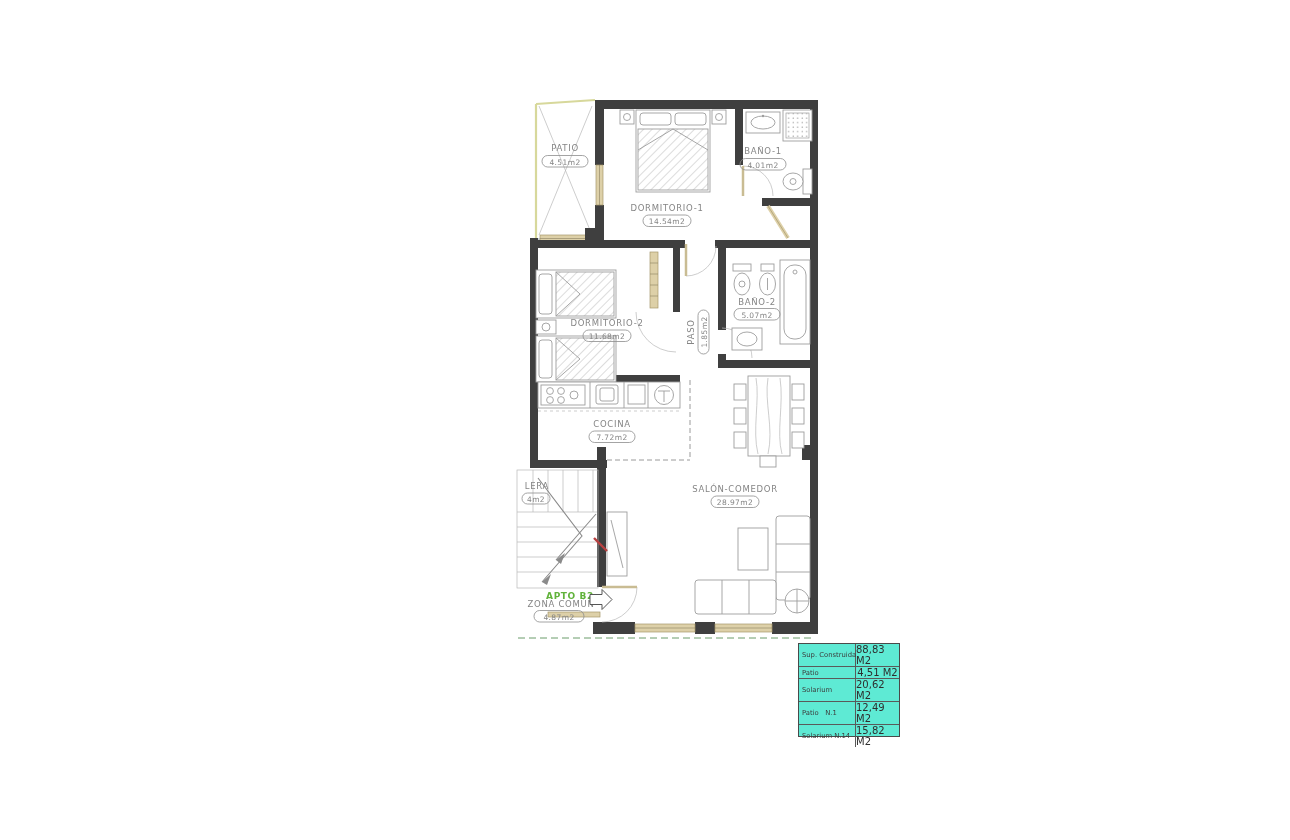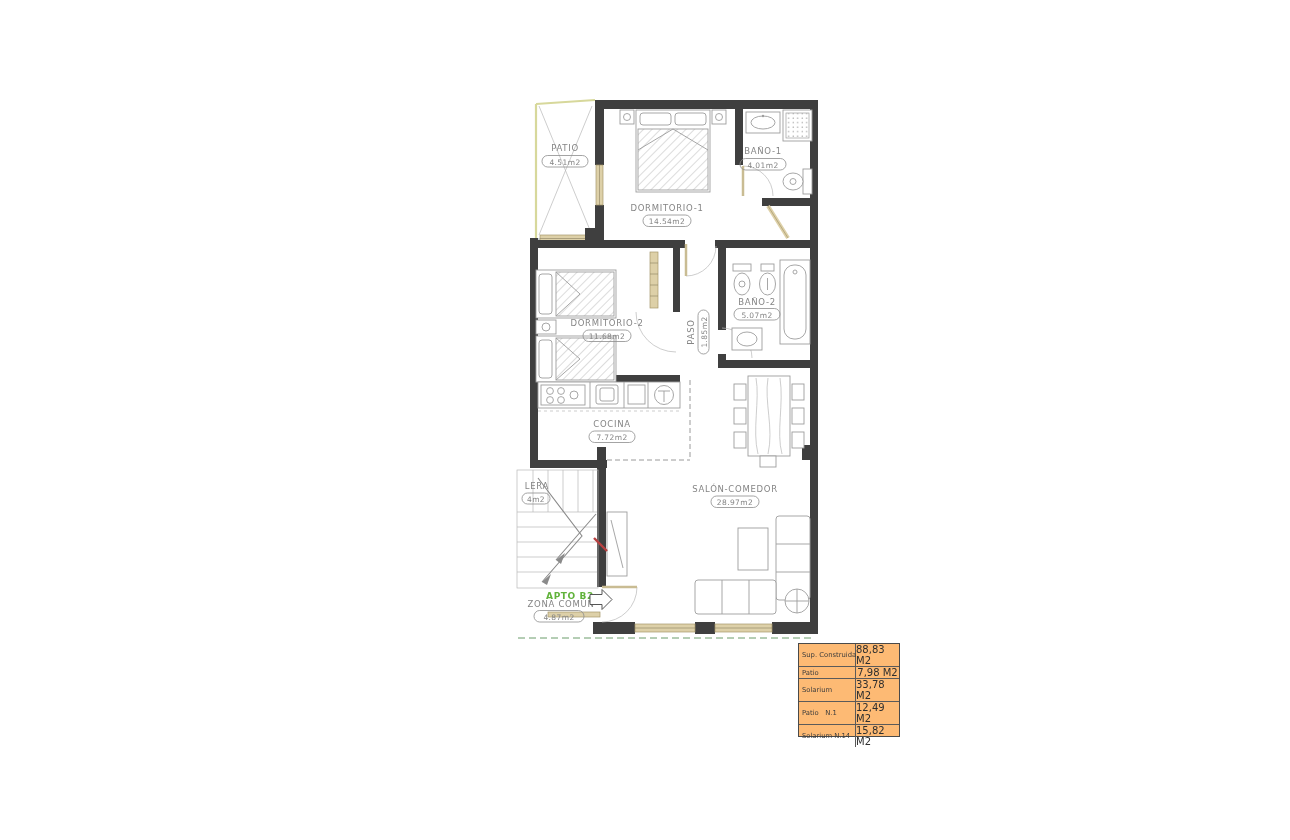--- a/index.html
+++ b/index.html
@@ -9,21 +9,21 @@
   
   .rl{font-family:"DejaVu Sans",sans-serif;font-size:8.5px;fill:#858585;letter-spacing:.7px;text-anchor:middle;}
   .ra{font-family:"DejaVu Sans",sans-serif;font-size:7.5px;fill:#858585;letter-spacing:.4px;text-anchor:middle;}
   .oval{fill:none;stroke:#8d8d8d;stroke-width:.8;}
   .tag{font-family:"DejaVu Sans",sans-serif;font-size:9px;font-weight:bold;letter-spacing:.6px;text-anchor:middle;}
   .thin2{stroke:#b8b8b8;stroke-width:.7;fill:none;}
   .furn{stroke:#9d9d9d;stroke-width:.9;fill:#ffffff;}
   .furnNF{stroke:#9d9d9d;stroke-width:.9;fill:none;}
   
   #area-table{position:absolute;left:798px;top:643px;width:100px;height:92px;
-      border:1.5px solid #4a4a4a;display:grid;grid-template-rows:repeat(5,1fr);background:#fdba74;}
+      border:1.5px solid #4a4a4a;display:grid;grid-template-rows:repeat(5,1fr);background:#5eead4;}
   #area-table .row{display:grid;grid-template-columns:57px 1fr;border-top:1px solid #5a5a5a;}
   #area-table .row:first-child{border-top:none;}
   #area-table .cl{border-right:1px solid #5a5a5a;display:flex;align-items:center;padding-left:3px;
       font-size:6.8px;color:#3c3c3c;white-space:pre;}
   #area-table .cv{display:flex;align-items:center;justify-content:center;font-size:10px;color:#2e2e2e;}
 </style>
 </head>
 <body>
 
 <div id="canvas">
@@ -272,25 +272,25 @@
   </g>
 </svg>
 
 <div id="area-table">
   <div class="row">
     <div class="cl">Sup. Construida</div>
     <div class="cv">88,83 M2</div>
   </div>
   <div class="row">
     <div class="cl">Patio</div>
-    <div class="cv">7,98 M2</div>
+    <div class="cv">4,51 M2</div>
   </div>
   <div class="row">
     <div class="cl">Solarium</div>
-    <div class="cv">33,78 M2</div>
+    <div class="cv">20,62 M2</div>
   </div>
   <div class="row">
     <div class="cl">Patio   N.1</div>
     <div class="cv">12,49 M2</div>
   </div>
   <div class="row">
     <div class="cl">Solarium N.14</div>
     <div class="cv">15,82 M2</div>
   </div>
 </div>

